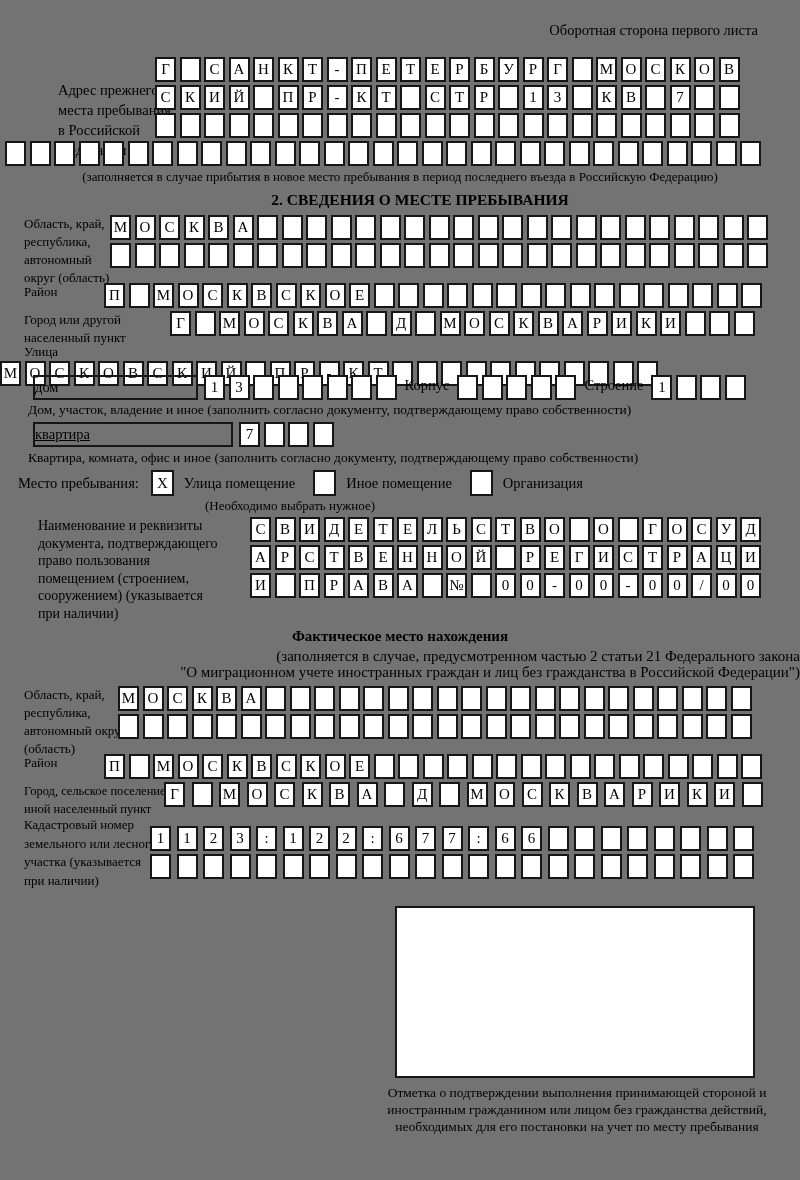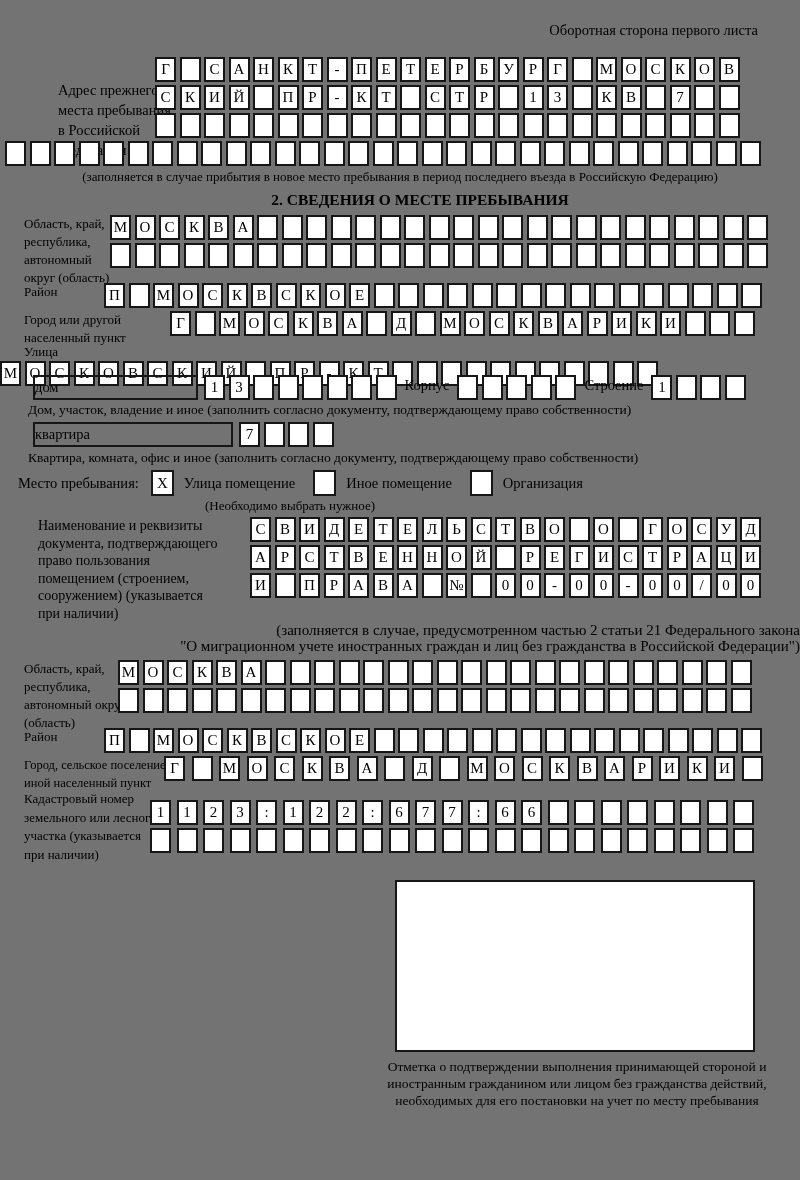--- a/index.html
+++ b/index.html
@@ -28,21 +28,21 @@
   .lb-region{width:110px;padding-left:24px;}
   .r-district{height:28px;}
   .r-city{height:32px;}
   .lb-city1{width:170px;padding-left:24px;}
   .r-street{height:28px;flex-direction:column;}
 
   .houserow{margin-top:4px;height:25px;align-items:flex-start;}
   .widebox{box-sizing:border-box;height:25px;border:2px solid #161616;
            font-size:14.5px;line-height:21px;flex:0 0 auto;}
   .wb-dom{width:165px;margin-left:33px;margin-right:6px;}
-  .wb-kv{width:200px;margin-left:33px;margin-right:6px;}
+  .wb-kv{width:200px;margin-left:33px;margin-right:6px;text-decoration:underline;}
   .inl-lbl{font-size:14.5px;margin:2px 8px 0 8px;white-space:nowrap;}
   .subnote{font-size:13.5px;padding-left:28px;margin-top:2px;height:15px;}
   .aptrow{margin-top:5px;height:26px;}
 
   .stayrow{margin-top:5px;padding-left:18px;height:26px;display:flex;align-items:center;}
   .stay-lbl{font-size:14.5px;margin-right:12px;white-space:nowrap;}
   .opt{font-size:14.5px;margin:0 18px 0 10px;white-space:nowrap;}
   .staynote{font-size:13px;width:280px;margin-left:150px;text-align:center;height:15px;margin-top:2px;}
 
   .docrow{margin-top:4px;height:105px;}
@@ -484,20 +484,21 @@
           <span class="cell">-</span>
           <span class="cell">0</span>
           <span class="cell">0</span>
           <span class="cell">/</span>
           <span class="cell">0</span>
           <span class="cell">0</span>
         </div>
     </div>
   </div>
 
+  <div class="subtitle">Фактическое место нахождения</div>
   <div class="factnote">(заполняется в случае, предусмотренном частью 2 статьи 21 Федерального закона
 "О миграционном учете иностранных граждан и лиц без гражданства в Российской Федерации")</div>
 
   <div class="frow r-region2">
     <div class="lbl lb-region2">Область, край,
 республика,
 автономный округ
 (область)</div>
     <div class="cellcol">
       <div class="cells">

